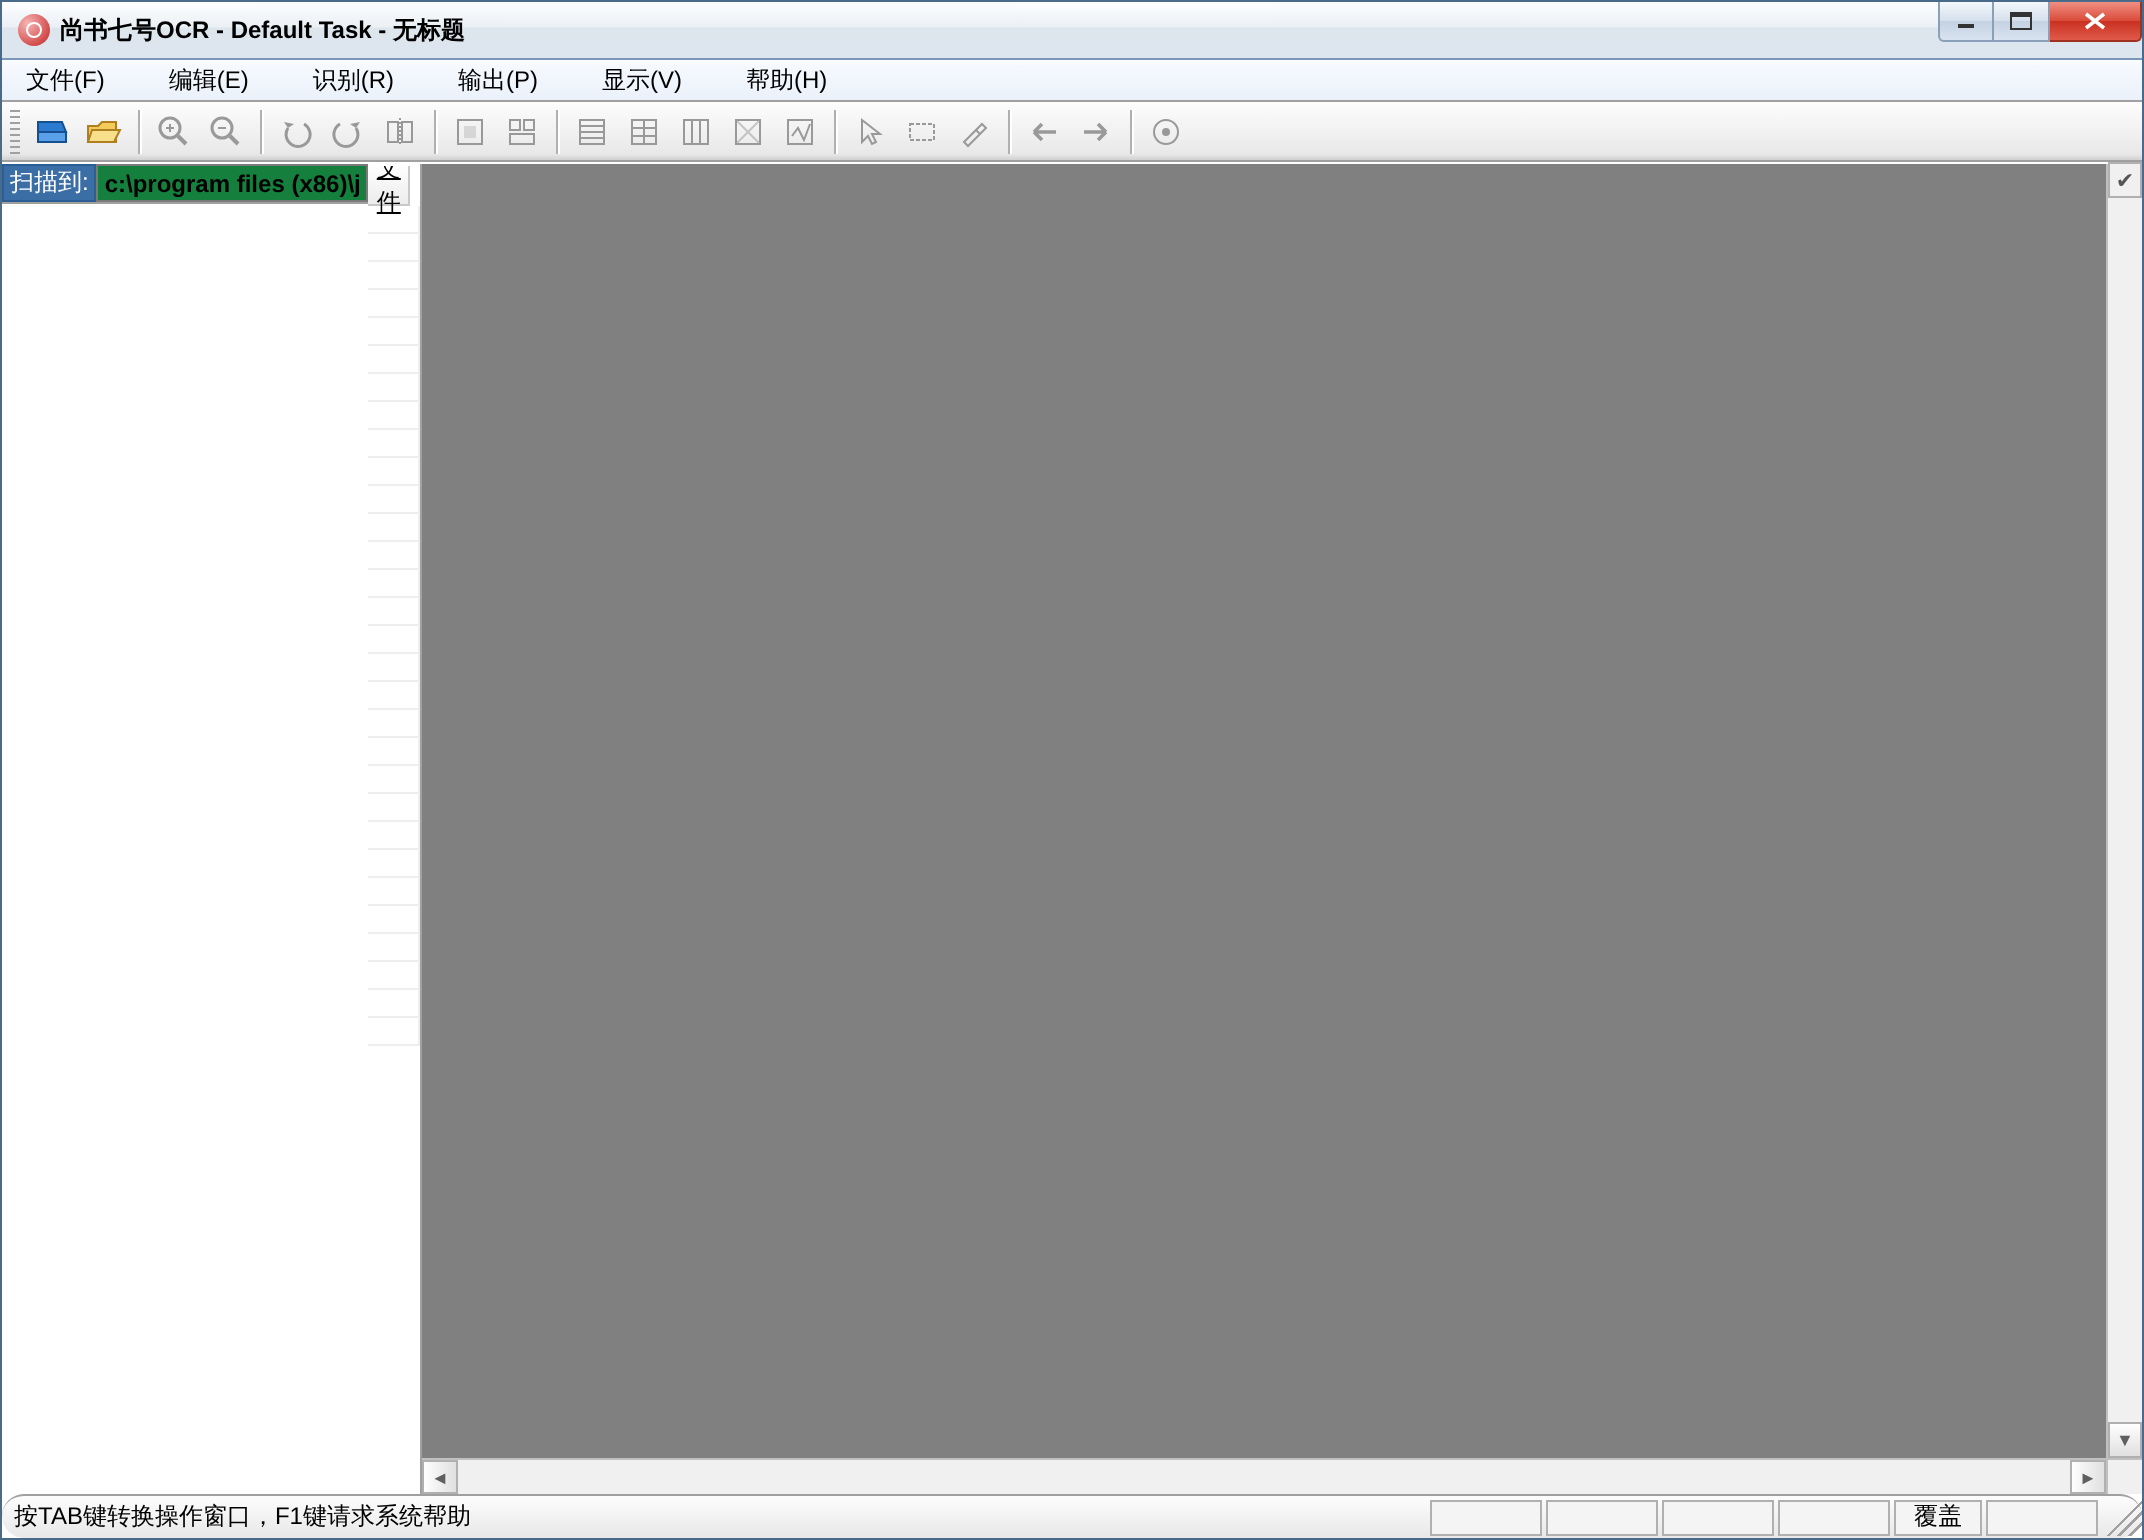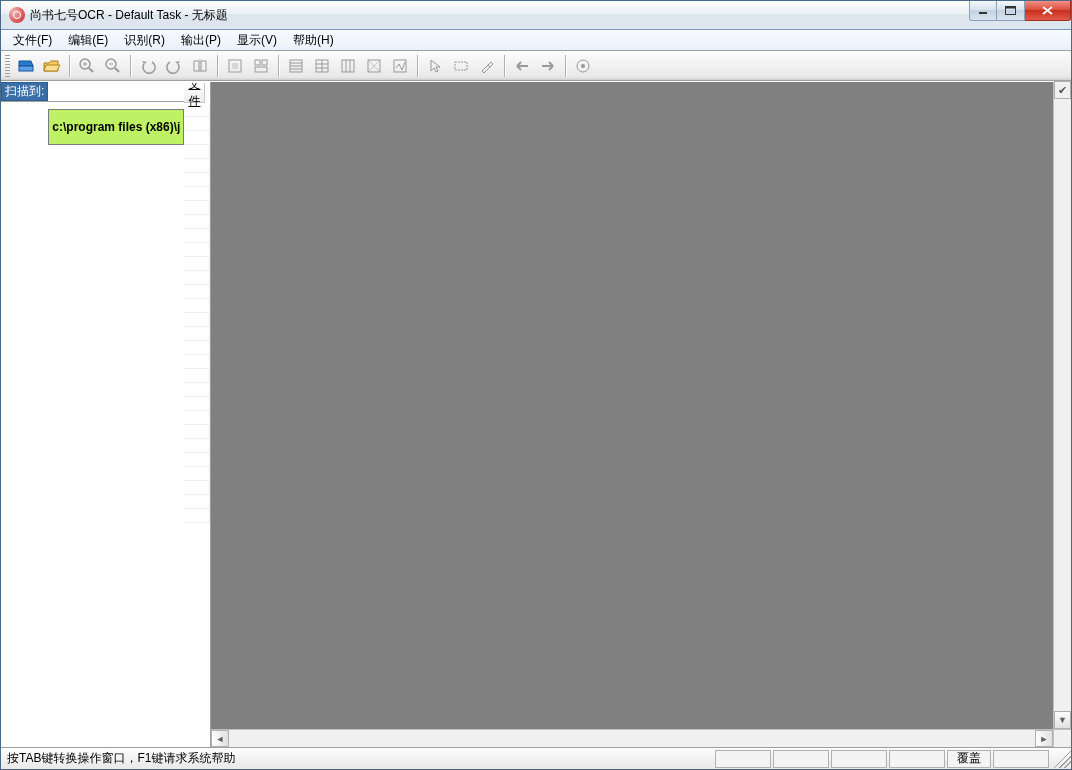--- a/index.html
+++ b/index.html
@@ -2,45 +2,45 @@
 <html><head>
 <meta charset="utf-8">
 <style>
 * { margin: 0; padding: 0; box-sizing: border-box; font-family: "Microsoft YaHei", "SimSun", Tahoma, sans-serif; font-size: 12px; }
 body { width: 1072px; height: 770px; background: #fff; overflow: hidden; display: flex; flex-direction: column; border: 1px solid #4a6a8a; }
 
 
 .titlebar { height: 29px; background: linear-gradient(to bottom, #fdfefe 0%, #ebf0f5 45%, #dde5ed 46%, #dde6ef 100%); display: flex; align-items: center; border-bottom: 1px solid #7a97b5; position: relative; }
 .titlebar .app-icon { width: 16px; height: 16px; margin: 0 5px 0 8px; border-radius: 50%; background: radial-gradient(circle at 30% 30%, #f5b5b5, #c62020); display:flex; align-items:center; justify-content:center; }
 .titlebar .app-icon::after { content:""; width:6px; height:6px; border:1px solid #fff; border-radius:50%; }
-.titlebar .title { color: #000; }
+.titlebar .title { color: #000; font-weight: bold; }
 .window-controls { position: absolute; right: 0; top: 0; display: flex; height: 20px; }
 .winbtn { width: 28px; height: 20px; border: 1px solid #8aa0b8; border-top: none; background: linear-gradient(to bottom, #f3f7fb 0%, #d5e0ec 49%, #c3d1e2 50%, #d9e4f0 100%); display: flex; align-items: center; justify-content: center; cursor: default; }
 .winbtn + .winbtn { border-left: none; }
 .winbtn.minimize { border-bottom-left-radius: 3px; }
 .winbtn.close { width: 46px; border-bottom-right-radius: 3px; background: linear-gradient(to bottom, #f08f83 0%, #d94b3a 49%, #c93020 50%, #e05a4a 100%); border-color: #a03020; }
 .winbtn svg { display:block; }
 
 
-.menubar { height: 21px; background: linear-gradient(to bottom, #f8fbff, #eaf1fa); border-bottom: 1px solid #a0a0a0; display: flex; align-items: center; padding-left: 4px; }
+.menubar { height: 21px; background: linear-gradient(to bottom, #f8fbff, #eaf1fa); border-bottom: 1px solid #a0a0a0; display: flex; align-items: center; padding-left: 4px; gap: 16px; }
 .menuitem { padding: 2px 8px; cursor: default; color:#000; }
 
 
 .toolbar { height: 30px; background: linear-gradient(to bottom, #fdfdfd, #e8e8e8 90%, #d0d0d0); border-bottom: 1px solid #a0a0a0; display: flex; align-items: center; padding: 0 4px; }
 .tbtn { width: 24px; height: 24px; display: flex; align-items: center; justify-content: center; color: #888; cursor: default; border: 1px solid transparent; margin: 0 1px; }
 .tbtn svg { display:block; }
 .tsep { width: 1px; height: 22px; background: #b0b0b0; margin: 0 4px; box-shadow: 1px 0 0 #fff; }
 .grip { width: 5px; height: 22px; margin-right: 3px; background: repeating-linear-gradient(to bottom, #a0a0a0 0 1px, transparent 1px 3px); }
 
 
 .content { flex: 1; display: flex; border-top: 1px solid #fff; min-height: 0; }
 .sidebar { width: 210px; display: flex; flex-direction: row; border-right: 1px solid #a0a0a0; background:#fff; }
 .pathrow { height: 20px; display: flex; align-items: stretch; border-bottom: 1px solid #a0a0a0; }
 .pathlabel { background: #3a6ea5; color: #fff; padding: 2px 3px; font-size: 12px; display: flex; align-items: center; border: 1px solid #2a5e95; }
-.pathinput { flex: 1; border: 1px solid #7a7a7a; padding: 17px 3px; font-family: Tahoma, sans-serif; font-weight: bold; font-size: 12px; background: #bef264; white-space: nowrap; overflow: hidden; display:flex; align-items:center;margin-top:27px; }
+.pathinput { flex: 1; border: 1px solid #7a7a7a; padding: 0 3px; font-family: Tahoma, sans-serif; font-weight: bold; font-size: 12px; background: #15803d; white-space: nowrap; overflow: hidden; display:flex; align-items:center; }
 .filetable { flex: 1; overflow: hidden; border-top: 1px solid #fff; }
 .fthead { display: flex; height: 20px; }
 .fth { background: linear-gradient(to bottom, #fefefe, #ececec); border-right: 1px solid #c8c8c8; border-bottom: 1px solid #c8c8c8; padding: 2px 4px; font-size: 12px; display:flex; align-items:center; }
 .fth.col1 { width: 133px; text-decoration: underline; }
 .fth.col2 { flex: 1; margin-left: 12px; }
 .ftbody { height: calc(100% - 20px); background: #fff; }
 .ftrow { height: 14px; border-bottom: 1px solid #eee; display: flex; }
 .ftcell1 { width: 155px; border-right: 1px solid #eee; }
 
 .viewport { flex: 1; display: flex; flex-direction: column; background: #808080; position: relative; }
@@ -48,21 +48,21 @@
 .vscroll .sbtn { height: 18px; background: linear-gradient(to bottom, #fefefe, #e0e0e0); border: 1px solid #b0b0b0; display: flex; align-items: center; justify-content: center; color:#606060; font-size:9px;}
 .vscroll .sbtn.bot { position: absolute; bottom: 0; left: 0; right: 0; }
 .vscroll .check { position:absolute; top:-1px; left:0; right:0; height:18px; background:#f0f0f0; border:1px solid #b0b0b0; display:flex; align-items:center; justify-content:center; color:#555; font-size:11px;}
 .hscroll { position: absolute; left: 0; right: 18px; bottom: 0; height: 18px; background: #f0f0f0; border-top: 1px solid #c0c0c0; }
 .hscroll .sbtn { width: 18px; height: 100%; background: linear-gradient(to right, #fefefe, #e0e0e0); border: 1px solid #b0b0b0; display: inline-flex; align-items: center; justify-content: center; color:#606060; font-size:9px;}
 .hscroll .sbtn.left { position: absolute; left: 0; }
 .hscroll .sbtn.right { position: absolute; right: 0; }
 .corner { position: absolute; right: 0; bottom: 0; width: 18px; height: 18px; background: #f0f0f0; border-left:1px solid #c0c0c0; border-top:1px solid #c0c0c0; }
 
 
-.statusbar { height: 22px; border-top: 1px solid #a0a0a0; background: linear-gradient(to bottom, #fdfdfd, #e8e8e8); display: flex; align-items: center; }
+.statusbar { height: 22px; border-top: 1px solid #a0a0a0; background: linear-gradient(to bottom, #fdfdfd, #e8e8e8); display: flex; align-items: center; border-radius: 11px; }
 .statustext { flex: 1; padding: 0 6px; font-size: 12px; }
 .statuspanes { display: flex; height: 100%; align-items:center; }
 .spane { width: 56px; height: 18px; border: 1px solid #b0b0b0; margin-right: 2px; background:#f4f4f4; display:flex; align-items:center; justify-content:center; font-size:12px;}
 .spane.wide { width: 44px; }
 .resize-grip { width: 18px; height: 18px; margin-left:2px; background:
   linear-gradient(135deg, transparent 50%, #a0a0a0 50%, #a0a0a0 55%, transparent 55%,
                   transparent 65%, #a0a0a0 65%, #a0a0a0 70%, transparent 70%,
                   transparent 80%, #a0a0a0 80%, #a0a0a0 85%, transparent 85%);
 }
 </style>

